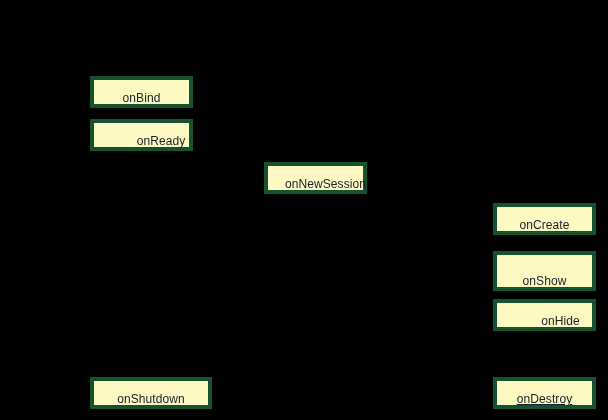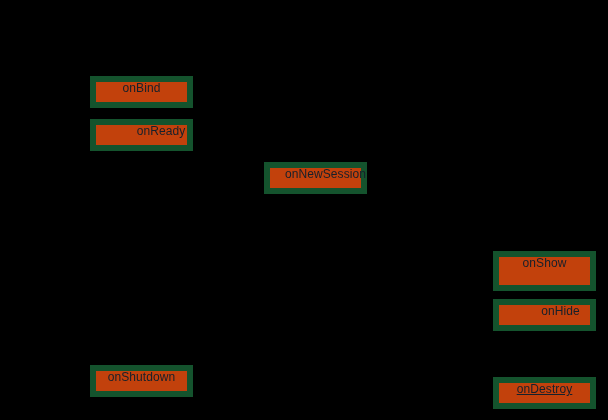--- a/index.html
+++ b/index.html
@@ -12,24 +12,24 @@
     position: relative;
     width: 608px;
     height: 420px;
     background: #000000;
     overflow: hidden;
     font-family: "Liberation Sans", sans-serif;
   }
   .node {
     position: absolute;
     box-sizing: border-box;
-    background: #c2410c;
-    border: 6px solid #14532d;
+    background: #fef9c3;
+    border: 4px solid #14532d;
     display: flex;
-    align-items: flex-start;
+    align-items: flex-end;
     justify-content: center;
     color: #16202b;
     font-size: 12px;
     font-family: "Liberation Sans", sans-serif;
     line-height: 1;
     white-space: nowrap;
     letter-spacing: 0.1px;
   }
   .node-label {
     pointer-events: none;
@@ -71,30 +71,33 @@
   </div>
 
   <div class="node" style="left:90px; top:119px; width:103px; height:32px;padding-left:39px;">
     <span class="node-label">onReady</span>
   </div>
 
   <div class="node" style="left:264px; top:162px; width:103px; height:32px;padding-left:20px;">
     <span class="node-label">onNewSession</span>
   </div>
 
+  <div class="node" style="left:493px; top:203px; width:103px; height:32px;">
+    <span class="node-label">onCreate</span>
+  </div>
 
   <div class="node" style="left:493px; top:251px; width:103px; height:40px;">
     <span class="node-label">onShow</span>
   </div>
 
   <div class="node" style="left:493px; top:299px; width:103px; height:32px;padding-left:32px;">
     <span class="node-label">onHide</span>
   </div>
 
-  <div class="node" style="left:90px; top:365px; width:103px; height:32px;">
+  <div class="node" style="left:90px; top:377px; width:122px; height:32px;">
     <span class="node-label">onShutdown</span>
   </div>
 
   <div class="node" style="left:493px; top:377px; width:103px; height:32px;text-decoration:underline;">
     <span class="node-label">onDestroy</span>
   </div>
 
 </div>
 
 </body></html>

